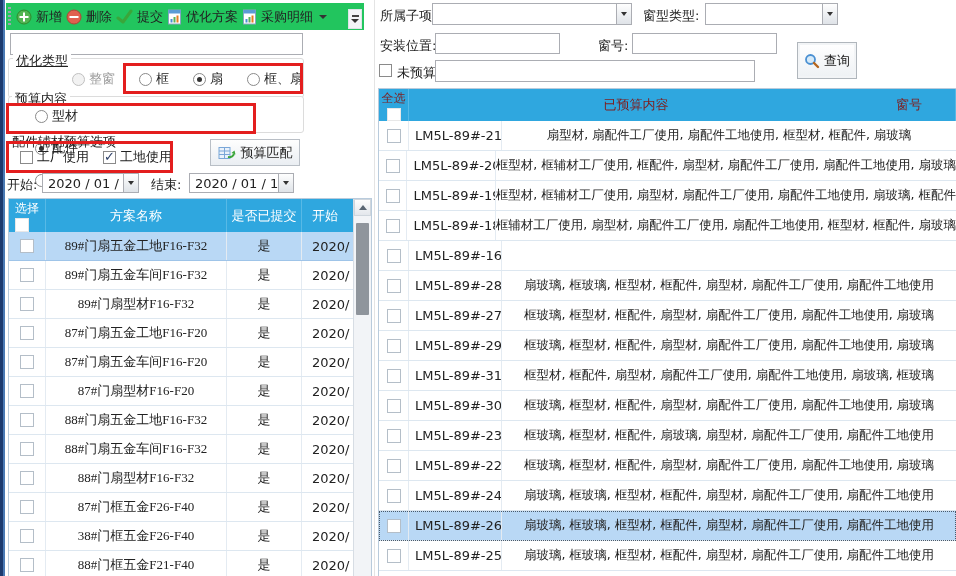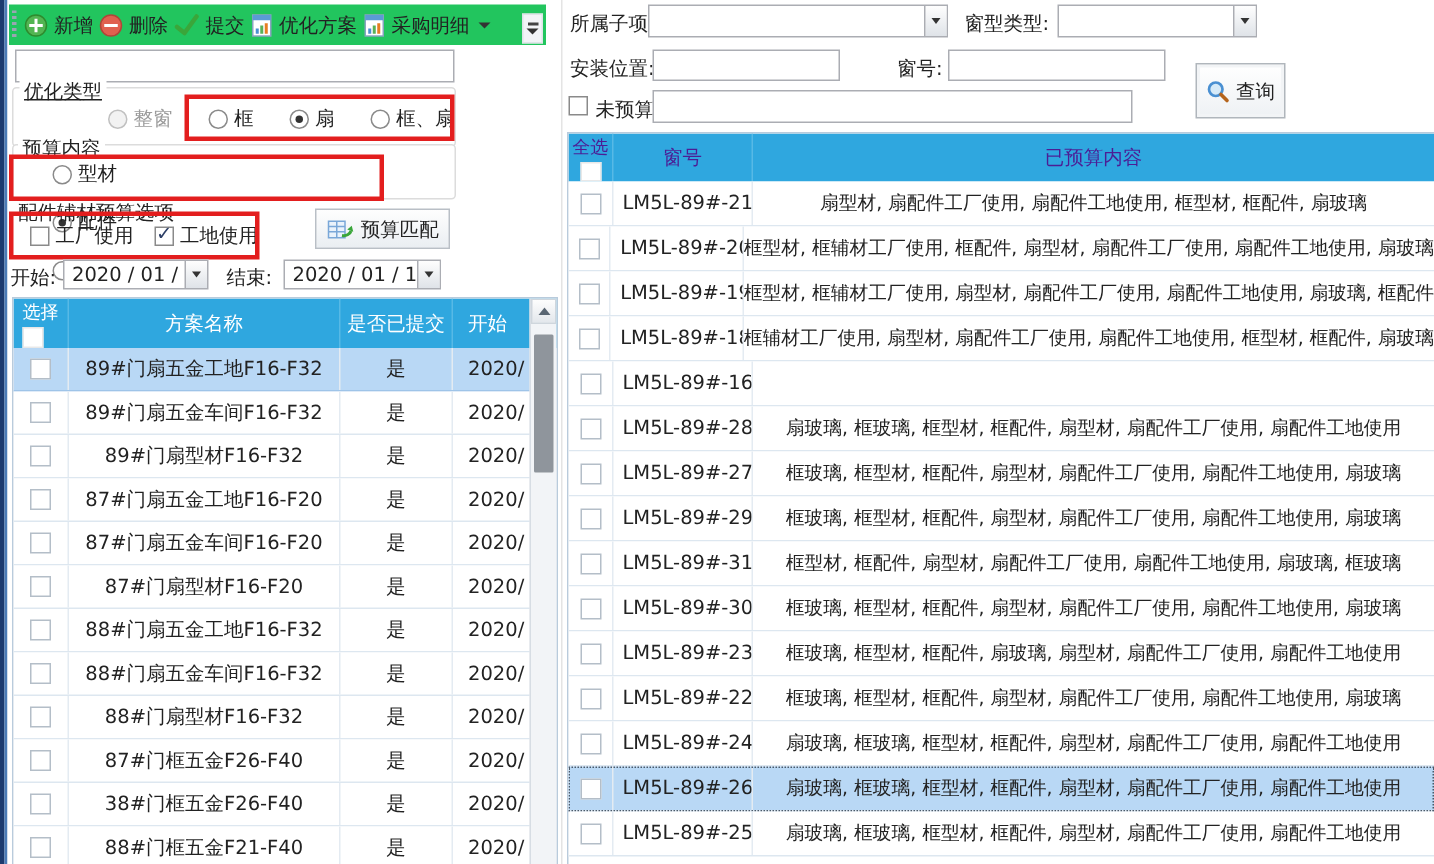--- a/index.html
+++ b/index.html
@@ -76,40 +76,40 @@
   .lh.c1 { width:37px; flex-direction:column; align-items:flex-start; justify-content:flex-start; padding:1px 0 0 6px; font-size:12px; }
   .lh.c2 { width:181px; }
   .lh.c3 { width:75px; }
   .lh.c4 { width:48px; justify-content:flex-start; padding-left:10px; border-right:none; }
   .hcbx { width:14px; height:14px; background:#fff; border:1px solid #e8e8e8; margin-top:1px; }
   .lbody { position:absolute; left:0; top:33px; width:346px; bottom:0; }
   .lrow { display:flex; height:29px; border-bottom:1px solid #dde7f0; background:#fff; }
   .lrow.sel { background:#b9d8f5; border-bottom-color:#9fc4e8; }
   .lc { display:flex; align-items:center; justify-content:center; overflow:hidden; white-space:nowrap; border-right:1px solid #e4ebf2; }
   .lc.c1 { width:37px; }
-  .lc.c2 { width:181px; }
+  .lc.c2 { width:181px;font-family:Liberation Serif, serif; }
   .lc.c3 { width:75px; }
   .lc.c4 { width:48px; justify-content:flex-start; padding-left:10px; border-right:none; }
   .rowcbx { width:14px; height:14px; border:1px solid #b4bec8; background:#fff; }
 
   .vscroll { position:absolute; right:0; top:0; width:18px; bottom:0; background:#f2f4f7; border-left:1px solid #d7dde4; }
   .vs-up { position:absolute; left:0; top:0; width:17px; height:17px; background:linear-gradient(#fdfdfd,#e3e7ec); border:1px solid #cfd6dd; display:flex; align-items:center; justify-content:center; }
   .vs-up .tri { width:0; height:0; border-left:4px solid transparent; border-right:4px solid transparent; border-bottom:5px solid #5a6673; }
   .vs-thumb { position:absolute; left:2px; top:24px; width:13px; height:92px; background:#8f959c; border-radius:1px; }
 
   
   .flabel { position:absolute; white-space:nowrap; }
   .combo { position:absolute; height:22px; border:1px solid #abadb3; background:#fff; display:flex; }
   .combo .dp-text { padding-left:4px; }
   .inputbox { position:absolute; height:21px; border:1px solid #abadb3; background:#fff; font:inherit; padding:0 4px; }
   .query-btn { position:absolute; left:419px; top:42px; width:60px; height:37px; background:linear-gradient(#ffffff,#eef1f4); border:1px solid #b0b6bc; box-shadow:0 0 0 2px #f2f4f6 inset; display:flex; align-items:center; justify-content:center; gap:4px; cursor:default; }
 
   
   .win-table { position:absolute; left:0; top:88px; width:578px; height:488px; border-left:1px solid #b9cbdc; border-top:1px solid #b9cbdc; overflow:hidden; }
-  .rheader { display:flex; height:32px; background:#2fa7df; color:#4c1d95; }
+  .rheader { display:flex; height:32px; background:#2fa7df; color:#7f1d1d; }
   .rh { border-right:1px solid #57b9e6; display:flex; align-items:center; justify-content:center; overflow:hidden; white-space:nowrap; }
   .rh.c1 { width:30px; flex-direction:column; justify-content:flex-start; padding-top:1px; font-size:12px; }
   .rh.c2 { width:93px; }
   .rh.c3 { flex:1; border-right:none; }
   .rrow { display:flex; height:30px; border-bottom:1px solid #dde7f0; background:#fff; position:relative; }
   .rrow.sel { background:#b9d8f5; outline:1px dotted #4a5a6a; outline-offset:-1px; }
   .rc1 { width:30px; display:flex; align-items:center; justify-content:center; border-right:1px solid #e4ebf2; }
   .rc2 { width:93px; display:flex; align-items:center; padding-left:6px; white-space:nowrap; overflow:hidden; border-right:1px solid #e4ebf2; }
   .rc3 { flex:1; display:flex; align-items:center; justify-content:center; white-space:nowrap; font-size:12.5px; }
 </style>
@@ -419,22 +419,22 @@
         </svg>
       <span>查询</span>
     </div>
 
     <div class="win-table">
       <div class="rheader">
         <div class="rh c1">
           <span>全选</span>
           <span class="hcbx"></span>
         </div>
+        <div class="rh c3">已预算内容</div>
         <div class="rh c2">窗号</div>
-        <div class="rh c3">已预算内容</div>
       </div>
       <div>
           <div class="rrow">
             <div class="rc1">
               <span class="rowcbx"></span>
             </div>
             <div class="rc2">LM5L-89#-21F19</div>
             <div class="rc3">扇型材, 扇配件工厂使用, 扇配件工地使用, 框型材, 框配件, 扇玻璃</div>
           </div>
           <div class="rrow">

